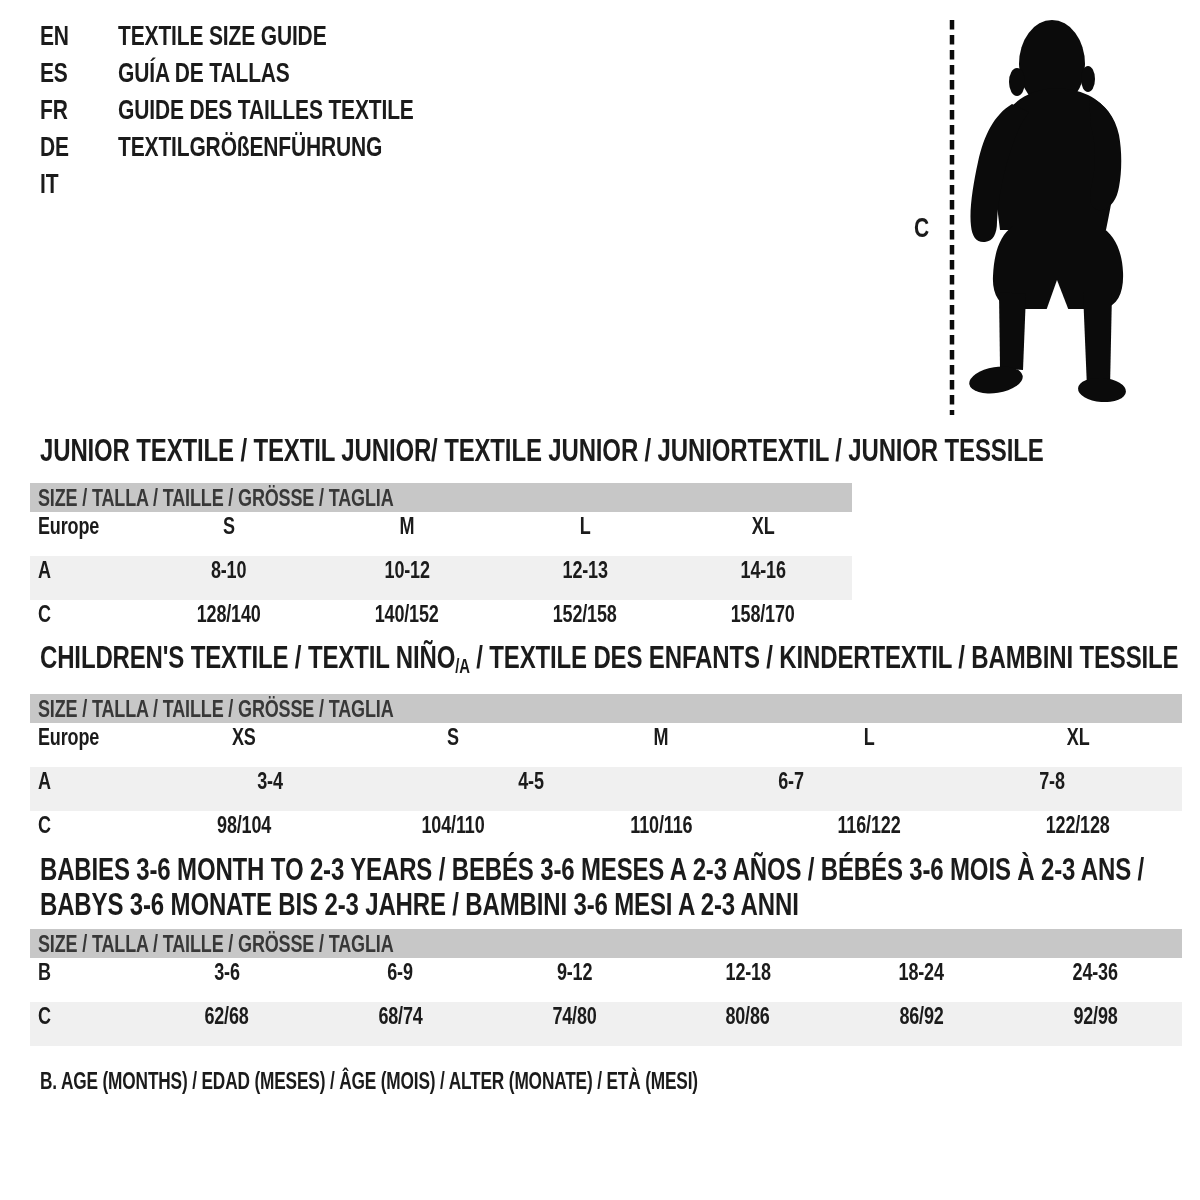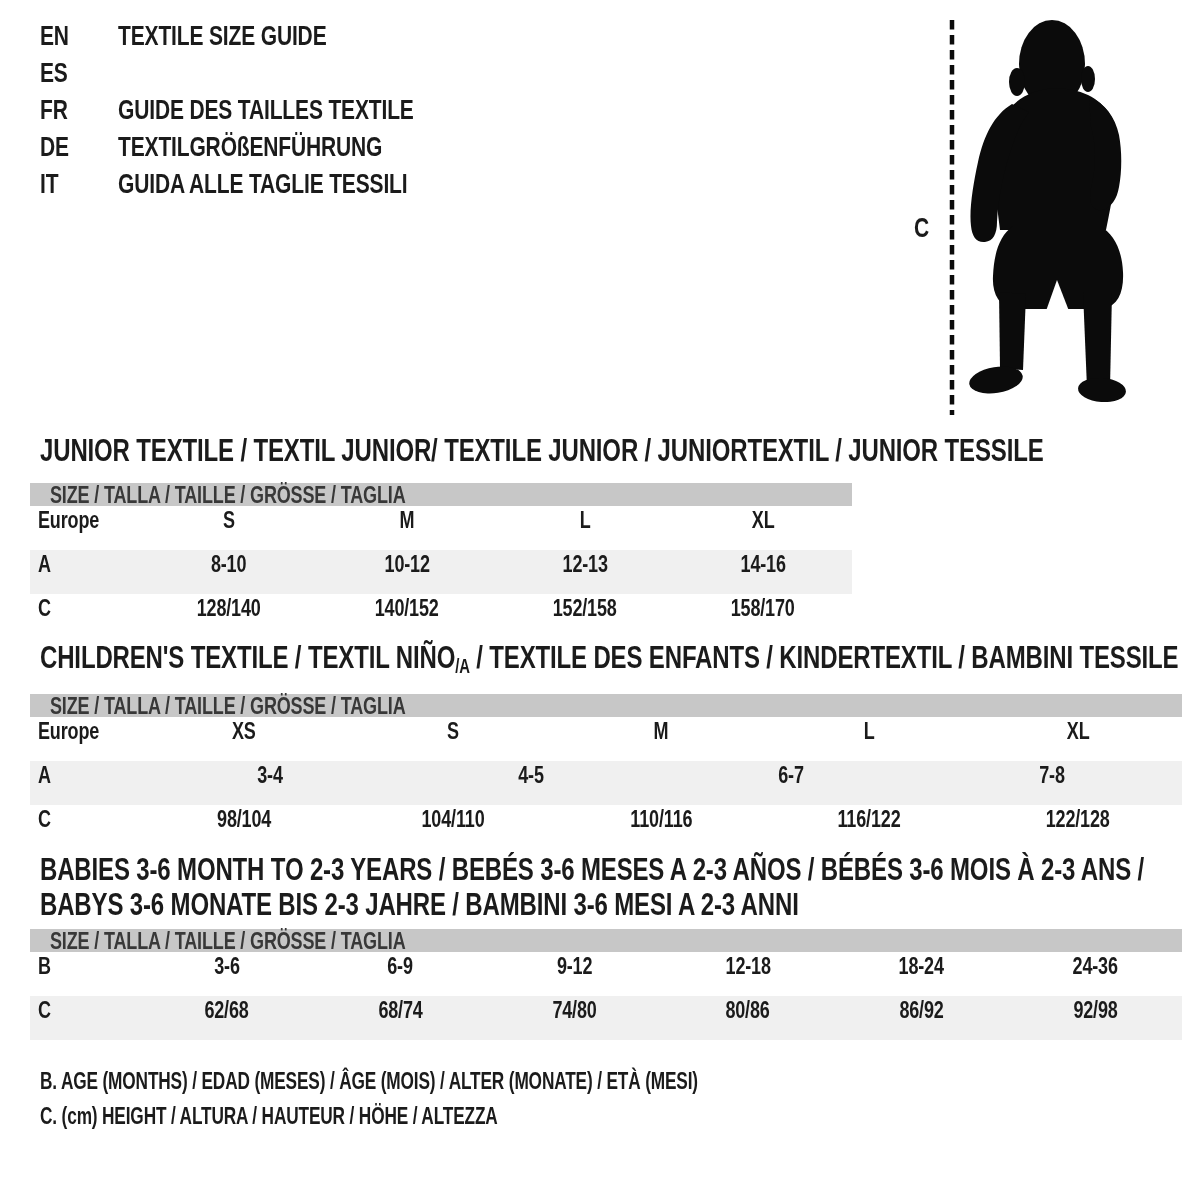--- a/index.html
+++ b/index.html
@@ -32,22 +32,22 @@
   .figure { position:absolute; left:900px; top:8px; width:250px; height:415px; }
   .figure svg { position:absolute; left:0; top:0; }
   .c-label { position:absolute; left:14px; top:204px; font-size:28px; font-weight:bold; }
 
   
   .section-title { position:absolute; left:40px; font-size:32px; line-height:35px; }
 
   
   .size-table { position:absolute; left:30px; }
   .thead {
-    height:23px; background:#c7c7c7;
-    display:flex; align-items:center; padding-left:20px;
+    height:29px; background:#c7c7c7;
+    display:flex; align-items:center; padding-left:8px;
     font-size:24px; color:#383838;
   }
   .trow { display:flex; height:44px; align-items:flex-start; font-size:24px;text-decoration:underline; }
   .trow.shaded { background:#f0f0f0; }
   .tcell { flex:1; text-align:center; }
   .tcell.first { flex:0 0 110px; text-align:left; padding-left:8px; }
 
   .title-sub { font-size:0.62em; vertical-align:-0.25em; }
 
   
@@ -59,32 +59,32 @@
 
 <div class="canvas">
 
   <div class="lang-block">
       <div class="lang-row">
        <div class="code-cell"><span class="cond">EN</span></div>
        <div><span class="cond">TEXTILE SIZE GUIDE</span></div>
      </div>
       <div class="lang-row">
        <div class="code-cell"><span class="cond">ES</span></div>
+       <div><span class="cond">GUÍA DE TALLAS</span></div>
      </div>
       <div class="lang-row">
        <div class="code-cell"><span class="cond">FR</span></div>
        <div><span class="cond">GUIDE DES TAILLES TEXTILE</span></div>
      </div>
       <div class="lang-row">
        <div class="code-cell"><span class="cond">DE</span></div>
        <div><span class="cond">TEXTILGRÖßENFÜHRUNG</span></div>
      </div>
       <div class="lang-row">
        <div class="code-cell"><span class="cond">IT</span></div>
-       <div><span class="cond">GUIDA ALLE TAGLIE TESSILI</span></div>
      </div>
     </div>
 
   <div class="figure">
     <div class="c-label">
       <span class="cond">C</span>
     </div>
     <svg width="250" height="415" viewBox="0 0 250 415">
       <line x1="52" y1="12" x2="52" y2="407" stroke="#0b0b0b" stroke-width="4.5" stroke-dasharray="9.5 5.5"></line>
       <g fill="#0b0b0b">
@@ -283,18 +283,15 @@
         <div class="tcell">
            <span class="cond ctr">92/98</span>
          </div>
       </div>
     </div>
 
   <div class="legend">
       <div class="legend-line">
         <span class="cond">B. AGE (MONTHS) / EDAD (MESES) / ÂGE (MOIS) / ALTER (MONATE) / ETÀ (MESI)</span>
       </div>
-      <div class="legend-line">
-        <span class="cond">C. (cm) HEIGHT / ALTURA / HAUTEUR / HÖHE / ALTEZZA</span>
-      </div>
     </div>
 
 </div>
 
 </body></html>

